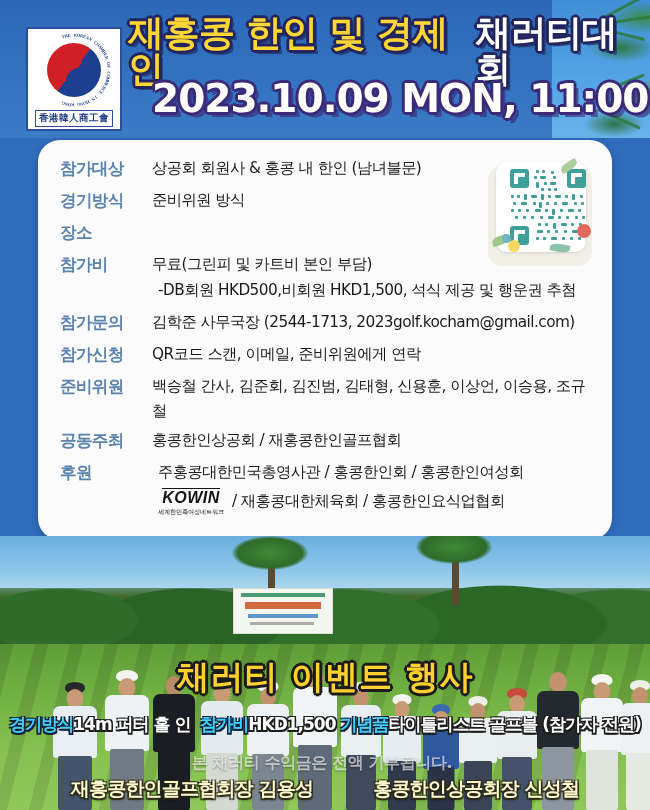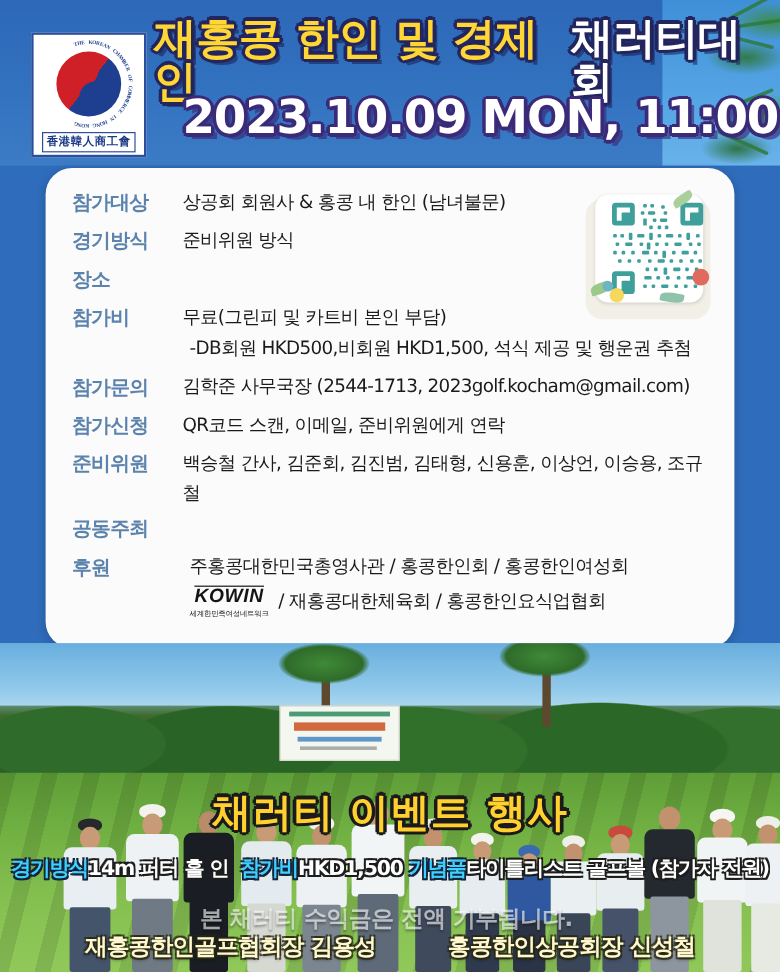--- a/index.html
+++ b/index.html
@@ -195,21 +195,21 @@
   }
   .evt-detail{
     position:absolute;left:0;top:180px;width:650px;text-align:center;
     font-size:17px;font-weight:bold;line-height:1;white-space:nowrap;
     font-family:"DejaVu Sans",sans-serif;letter-spacing:-1px;
   }
   .evt-detail .k{color:#3fd0ff;text-shadow:-1.5px -1.5px 0 #12243a,1.5px -1.5px 0 #12243a,-1.5px 1.5px 0 #12243a,1.5px 1.5px 0 #12243a,0 2px 0 #12243a;}
   .evt-detail .w{color:#ffffff;text-shadow:-1.5px -1.5px 0 #1d1d1d,1.5px -1.5px 0 #1d1d1d,-1.5px 1.5px 0 #1d1d1d,1.5px 1.5px 0 #1d1d1d,0 2px 0 #1d1d1d;}
   .donate{
     position:absolute;left:0;top:217px;width:644px;text-align:center;
-    font-size:19px;font-weight:bold;color:rgba(255,255,255,.62);letter-spacing:-.4px;
+    font-size:16px;font-weight:bold;color:rgba(255,255,255,.62);letter-spacing:-.4px;
     font-family:"DejaVu Sans",sans-serif;
     text-shadow:0 1px 2px rgba(0,0,0,.35);
   }
   .signs{
     position:absolute;left:0;top:240px;width:650px;
     display:flex;justify-content:center;gap:60px;
   }
   .signs span{
     font-size:19px;font-weight:bold;color:#fff8cf;letter-spacing:-.8px;
     font-family:"DejaVu Sans",sans-serif;
@@ -422,20 +422,21 @@
         <div class="val">QR코드 스캔, 이메일, 준비위원에게 연락</div>
       </div>
 
       <div class="row">
         <div class="lbl">준비위원</div>
         <div class="val">백승철 간사, 김준회, 김진범, 김태형, 신용훈, 이상언, 이승용, 조규철</div>
       </div>
 
       <div class="row">
         <div class="lbl">공동주최</div>
+        <div class="val">홍콩한인상공회 / 재홍콩한인골프협회</div>
       </div>
 
       <div class="row tight">
         <div class="lbl">후원</div>
         <div class="val sub">주홍콩대한민국총영사관 / 홍콩한인회 / 홍콩한인여성회</div>
       </div>
 
       <div class="row">
         <div class="lbl"></div>
         <div class="val sub" style="display:flex;align-items:center;">

